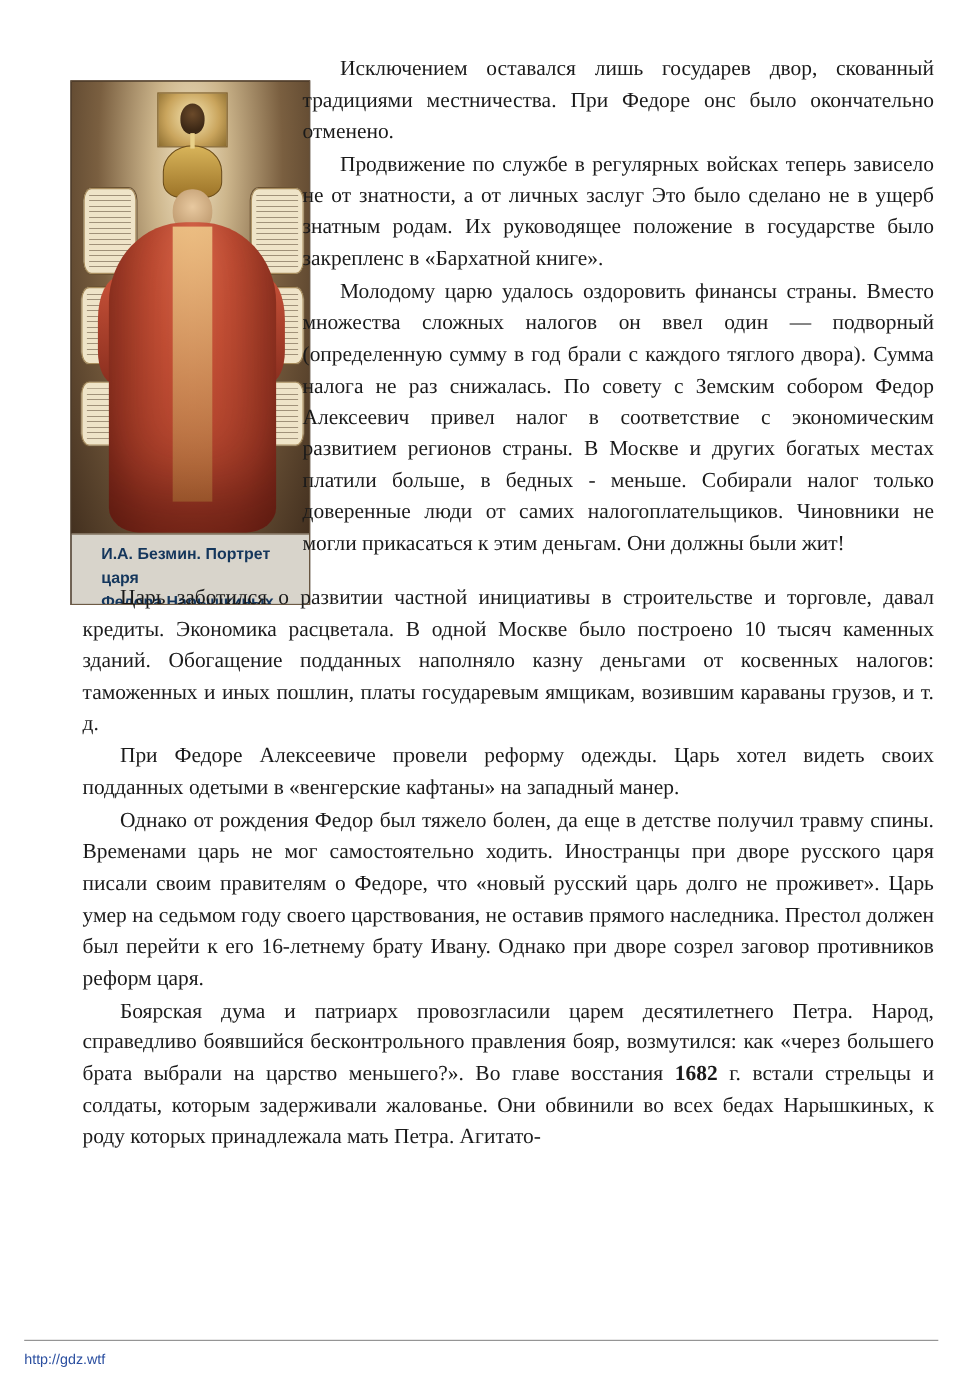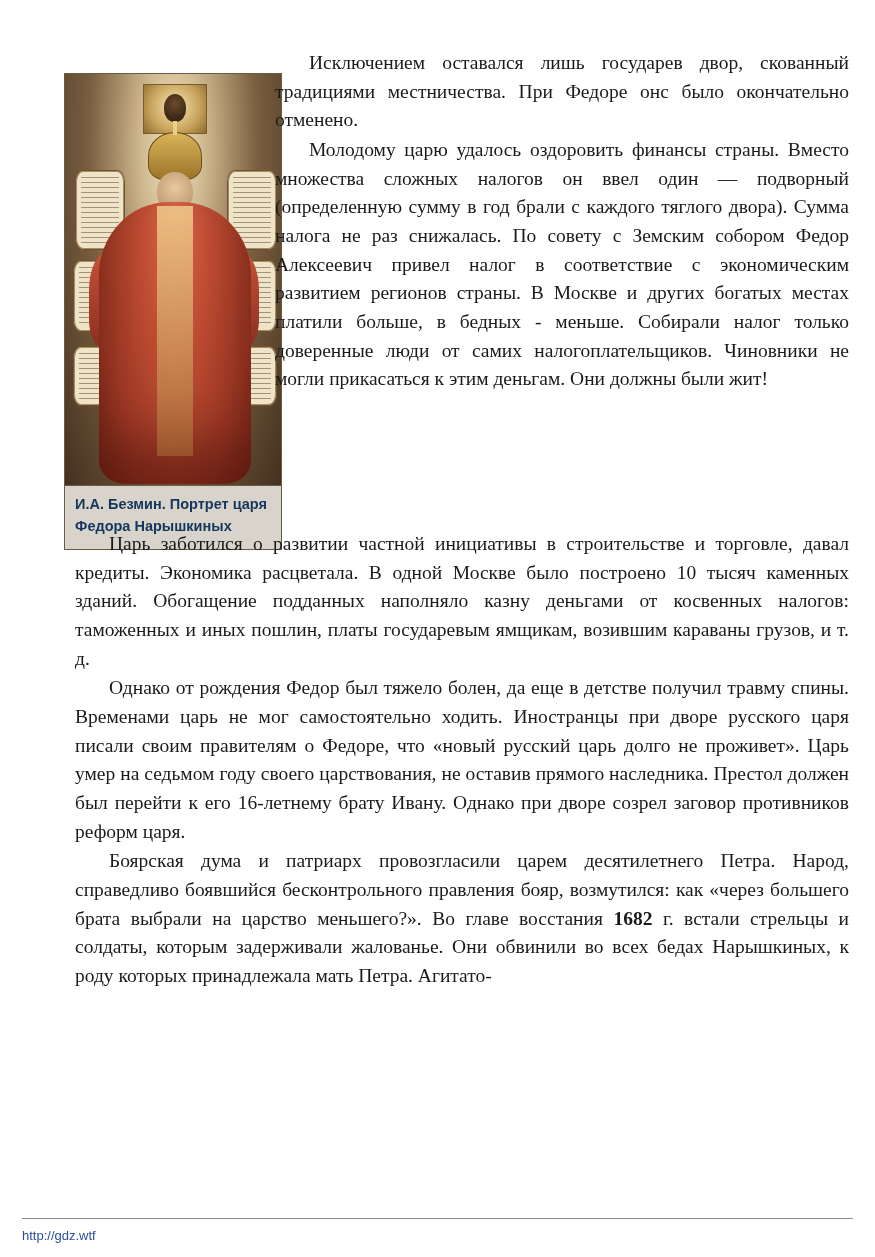--- a/index.html
+++ b/index.html
@@ -131,21 +131,21 @@
   }
   .sleeve-l { left: 24px; }
   .sleeve-r { left: 148px; }
   .fig-caption {
     position: absolute;
     left: 0; right: 0; bottom: 0;
     height: 64px;
     background: #d8d4cb;
     border-top: 1px solid #6d5a44;
     box-sizing: border-box;
-    padding: 8px 10px 0 10px;
+    padding: 8px 10px 0 27px;
     font-family: "Liberation Sans", sans-serif;
     font-size: 14.5px;
     line-height: 1.5;
     color: #14365c;
     font-weight: 600;
   }
 
   
   .col-right {
     position: absolute;
@@ -212,25 +212,27 @@
       <div class="robe"></div>
     </div>
     <figcaption class="fig-caption">
       <div>И.А. Безмин. Портрет царя</div>
       <div>Федора Нарышкиных</div>
     </figcaption>
   </figure>
 
   <div class="col-right">
     <p>Исключением оставался лишь государев двор, скованный традициями местничества. При Федоре онс было окончательно отменено.</p>
+    <p>Продвижение по службе в регулярных войсках теперь зависело не от знатности, а от личных заслуг Это было сделано не в ущерб знатным родам. Их руководящее положение в государстве было закрепленс в «Бархатной книге».</p>
     <p>Молодому царю удалось оздоровить финансы страны. Вместо множества сложных налогов он ввел один — подворный (определенную сумму в год брали с каждого тяглого двора). Сумма налога не раз снижалась. По совету с Земским собором Федор Алексеевич привел налог в соответствие с экономическим развитием регионов страны. В Москве и других богатых местах платили больше, в бедных - меньше. Собирали налог только доверенные люди от самих налогоплательщиков. Чиновники не могли прикасаться к этим деньгам. Они должны были жит!</p>
   </div>
 
   <div class="full-width">
     <p>Царь заботился о развитии частной инициативы в строительстве и торговле, давал кредиты. Экономика расцветала. В одной Москве было построено 10 тысяч каменных зданий. Обогащение подданных наполняло казну деньгами от косвенных налогов: таможенных и иных пошлин, платы государевым ямщикам, возившим караваны грузов, и т. д.</p>
+    <p>При Федоре Алексеевиче провели реформу  одежды. Царь хотел видеть своих подданных одетыми в «венгерские кафтаны» на западный манер.</p>
     <p>Однако от рождения Федор был тяжело болен, да еще в детстве получил травму спины. Временами царь не мог самостоятельно ходить. Иностранцы при дворе русского царя писали своим правителям о Федоре, что «новый русский царь долго не проживет». Царь умер на седьмом году своего царствования, не оставив прямого наследника. Престол должен был перейти к его 16-летнему брату Ивану. Однако при дворе созрел заговор противников реформ царя.</p>
     <p><span>Боярская дума и патриарх провозгласили царем десятилетнего Петра. Народ, справедливо боявшийся бесконтрольного правления бояр, возмутился: как «через большего брата выбрали на царство меньшего?». Во главе восстания </span><b>1682</b><span> г. встали стрельцы и солдаты, которым задерживали жалованье. Они обвинили во всех бедах Нарышкиных, к роду которых принадлежала мать Петра. Агитато-</span></p>
   </div>
 
   <div class="footer-rule"></div>
   <a class="footer-link" href="#">http://gdz.wtf</a>
 
 </div>
 
 </body></html>

